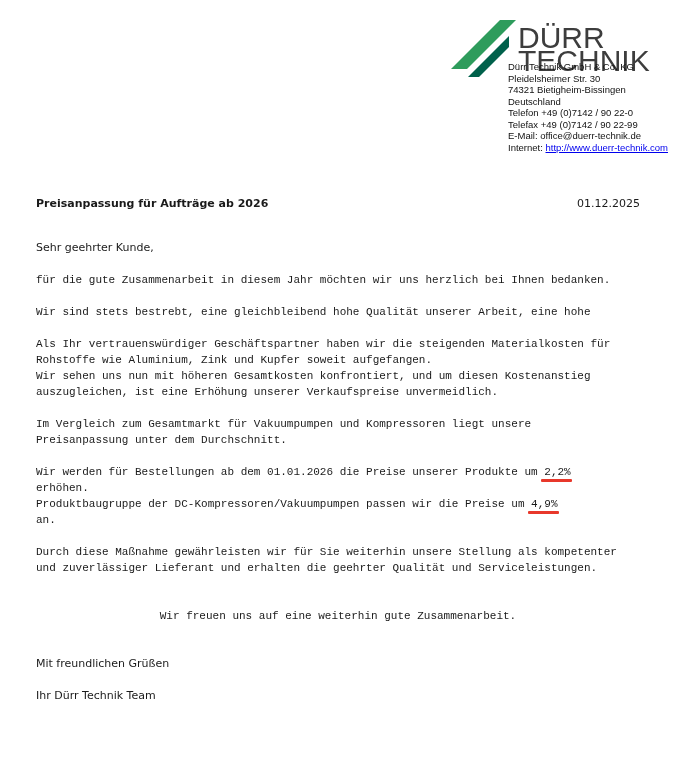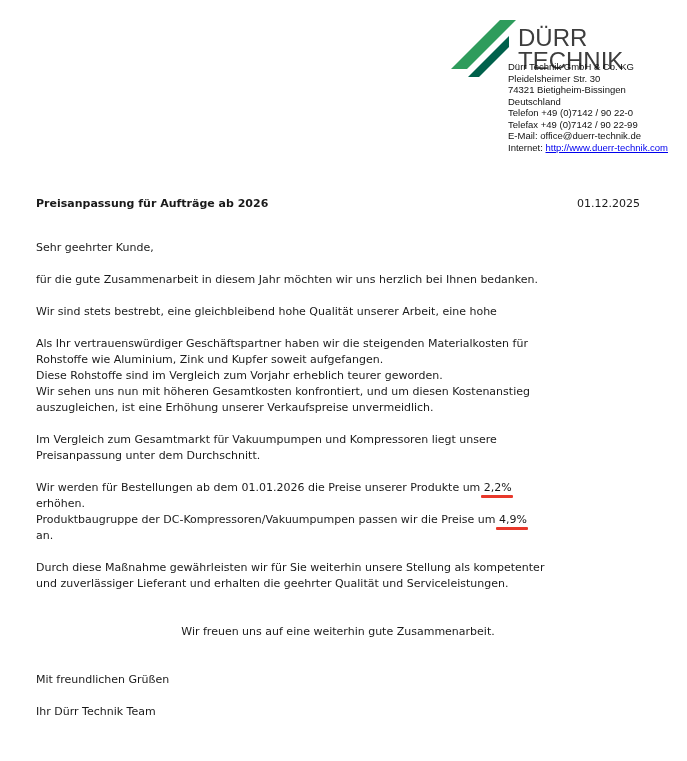--- a/index.html
+++ b/index.html
@@ -12,42 +12,42 @@
     overflow:hidden;
     margin:0 auto;
   }
 
   
   .letterhead{position:absolute;left:450px;top:12px;width:237px;height:172px;}
   .stripes{position:absolute;left:0;top:0;}
   .brand{
     position:absolute;left:68px;top:14px;
     font-family:"Liberation Sans",sans-serif;
-    font-size:24px;line-height:23px;font-weight:400;
+    font-size:30px;line-height:23px;font-weight:400;
     color:#3d3d3d;letter-spacing:0;
     white-space:nowrap;
   }
   .address{
     position:absolute;left:58px;top:49px;
     font-family:"Liberation Sans",sans-serif;
     font-size:9.5px;line-height:11.5px;color:#111;
     white-space:nowrap;
   }
   .address .web-link{color:#0000ee;text-decoration:underline;cursor:pointer;}
 
   
   .main{
     position:absolute;left:36px;top:196px;width:604px;
     font-size:11px;line-height:16px;
   }
   .subject-row{display:flex;justify-content:space-between;align-items:flex-start;text-align:right;}
   .subject{font-weight:bold;white-space:nowrap;}
   .date{white-space:nowrap;}
   .salutation{padding-top:28px;padding-bottom:16px;white-space:nowrap;}
-  .para{padding-bottom:16px;}
+  .para{padding-bottom:16px;font-family:Liberation Mono, monospace;}
   .para.extra-top{padding-top:16px;text-align:center;}
   .line{white-space:nowrap;height:16px;}
   .hl{position:relative;}
   .hl::after{
     content:"";position:absolute;left:-3px;right:-1px;bottom:-4px;
     height:2.6px;background:var(--annot-red,#e8382b);border-radius:1px;
   }
   .closing{padding-top:16px;white-space:nowrap;}
   .signature{padding-top:16px;white-space:nowrap;}
 </style>
@@ -91,21 +91,20 @@
     <div id="paragraphs-host">
         <div class="para">
           <div class="line"><span>für die gute Zusammenarbeit in diesem Jahr möchten wir uns herzlich bei Ihnen bedanken.</span></div>
         </div>
         <div class="para">
           <div class="line"><span>Wir sind stets bestrebt, eine gleichbleibend hohe Qualität unserer Arbeit, eine hohe</span></div>
         </div>
         <div class="para">
           <div class="line"><span>Als Ihr vertrauenswürdiger Geschäftspartner haben wir die steigenden Materialkosten für</span></div>
           <div class="line"><span>Rohstoffe wie Aluminium, Zink und Kupfer soweit aufgefangen.</span></div>
-          <div class="line"><span>Diese Rohstoffe sind im Vergleich zum Vorjahr erheblich teurer geworden.</span></div>
           <div class="line"><span>Wir sehen uns nun mit höheren Gesamtkosten konfrontiert, und um diesen Kostenanstieg</span></div>
           <div class="line"><span>auszugleichen, ist eine Erhöhung unserer Verkaufspreise unvermeidlich.</span></div>
         </div>
         <div class="para">
           <div class="line"><span>Im Vergleich zum Gesamtmarkt für Vakuumpumpen und Kompressoren liegt unsere</span></div>
           <div class="line"><span>Preisanpassung unter dem Durchschnitt.</span></div>
         </div>
         <div class="para">
           <div class="line"><span>Wir werden für Bestellungen ab dem 01.01.2026 die Preise unserer Produkte um </span><span class="hl">2,2%</span></div>
           <div class="line"><span>erhöhen.</span></div>

